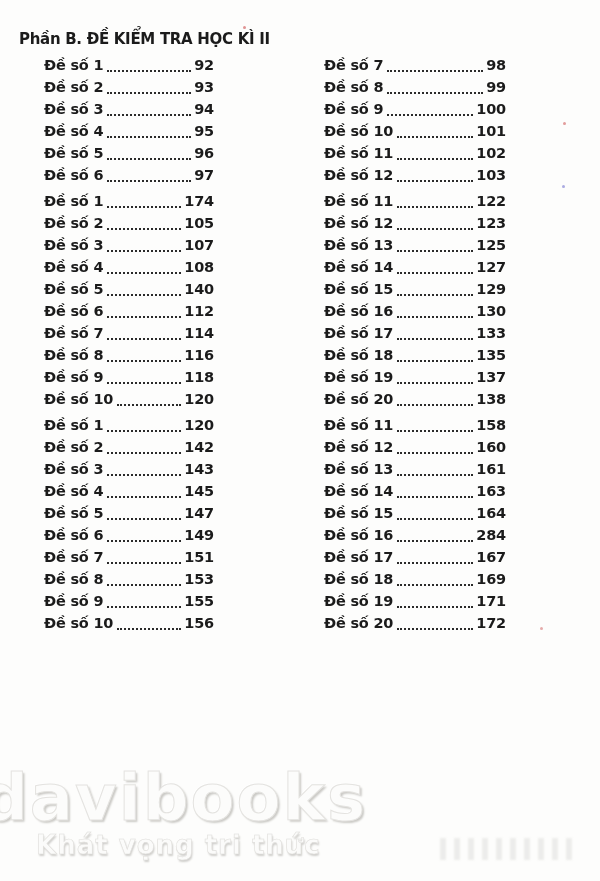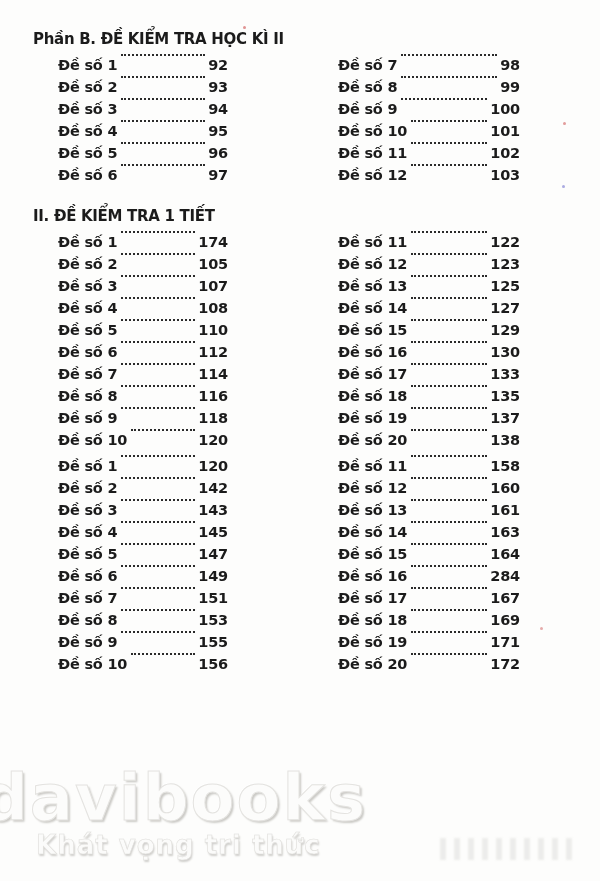--- a/index.html
+++ b/index.html
@@ -13,21 +13,21 @@
     overflow: hidden;
     position: relative;
     font-family: "DejaVu Sans", "Liberation Sans", sans-serif;
     color: #1b1b1b;
   }
   .page {
     position: absolute;
     top: 0; left: 0;
     width: 545px;
     height: 881px;
-    padding: 28px 0 0 33px;
+    padding: 28px 0 0 19px;
     box-sizing: border-box;
   }
   .part-title {
     font-size: 15px;
     font-weight: bold;
     letter-spacing: -0.3px;
     height: 22px;
     line-height: 22px;
     white-space: nowrap;
   }
@@ -49,21 +49,21 @@
   .col {
     width: 170px;
     margin-left: 25px;
   }
   .col.right {
     width: 182px;
     margin-left: 110px;
   }
   .row {
     display: flex;
-    align-items: flex-start;
+    align-items: flex-end;
     height: 22px;
     line-height: 22px;
     font-size: 14.5px;
     font-weight: bold;
     letter-spacing: -0.2px;
     white-space: nowrap;
   }
   .row .lbl { flex: none; }
   .row .dots {
     flex: 1;
@@ -184,21 +184,20 @@
           <div class="row">
             <span class="lbl">Đề số 12</span>
             <span class="dots"></span>
             <span class="num">103</span>
           </div>
         </div>
     </div>
   </div>
 
   <div class="sec2">
-    <div class="section-title">II. ĐỀ KIỂM TRA 1 TIẾT</div>
     <div class="cols">
       <div class="col left">
           <div class="row">
             <span class="lbl">Đề số 1</span>
             <span class="dots"></span>
             <span class="num">174</span>
           </div>
           <div class="row">
             <span class="lbl">Đề số 2</span>
             <span class="dots"></span>
@@ -210,21 +209,21 @@
             <span class="num">107</span>
           </div>
           <div class="row">
             <span class="lbl">Đề số 4</span>
             <span class="dots"></span>
             <span class="num">108</span>
           </div>
           <div class="row">
             <span class="lbl">Đề số 5</span>
             <span class="dots"></span>
-            <span class="num">110</span>
+            <span class="num">140</span>
           </div>
           <div class="row">
             <span class="lbl">Đề số 6</span>
             <span class="dots"></span>
             <span class="num">112</span>
           </div>
           <div class="row">
             <span class="lbl">Đề số 7</span>
             <span class="dots"></span>
             <span class="num">114</span>

